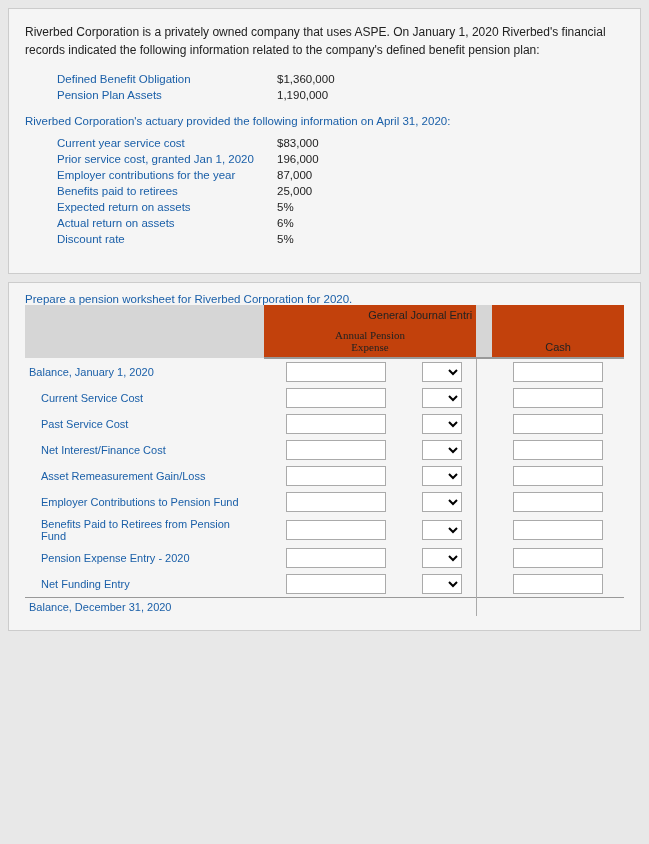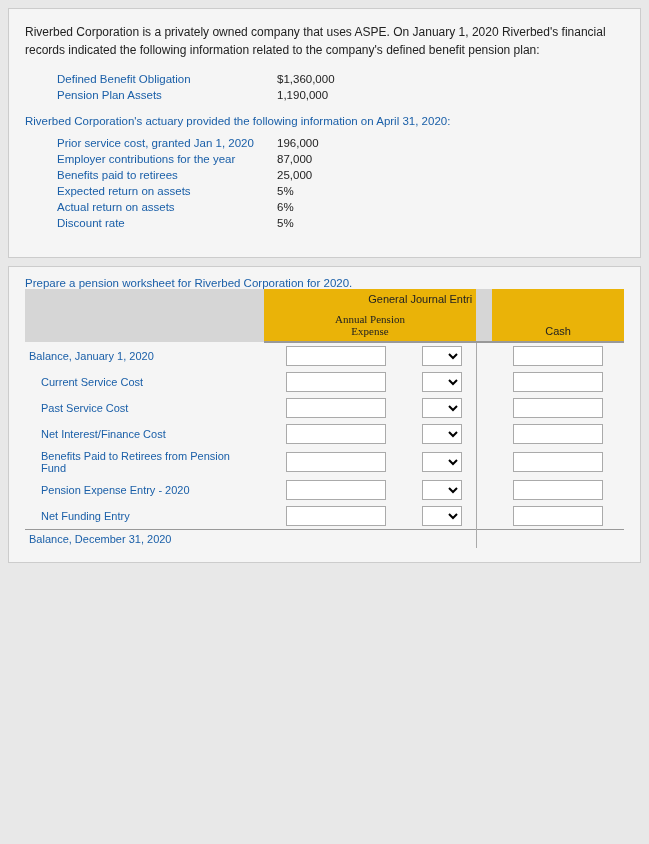--- a/index.html
+++ b/index.html
@@ -70,21 +70,21 @@
       color: #1a5fa8;
     }
 
     .worksheet-table {
       width: 100%;
       border-collapse: collapse;
       font-size: 11px;
     }
 
     .worksheet-table thead tr th {
-      background: #eab308;
+      background: #c2410c;
       border: none;
       padding: 4px 6px;
       text-align: center;
       font-weight: normal;
       color: #222;
       vertical-align: bottom;
     }
 
     .header-row-top th {
       padding-top: 6px;
@@ -174,20 +174,24 @@
       <span class="info-label">Pension Plan Assets</span>
       <span class="info-value">1,190,000</span>
     </div>
   </div>
 
   <div class="section-divider"></div>
 
   <p class="actuary-title">Riverbed Corporation's actuary provided the following information on April 31, 2020:</p>
 
   <div class="info-table">
+    <div class="info-row">
+      <span class="info-label">Current year service cost</span>
+      <span class="info-value">$83,000</span>
+    </div>
     <div class="info-row">
       <span class="info-label">Prior service cost, granted Jan 1, 2020</span>
       <span class="info-value">196,000</span>
     </div>
     <div class="info-row">
       <span class="info-label">Employer contributions for the year</span>
       <span class="info-value">87,000</span>
     </div>
     <div class="info-row">
       <span class="info-label">Benefits paid to retirees</span>
@@ -289,21 +293,47 @@
         </td>
         <td class="input-cell">
           <select><option></option><option>Dr</option><option>Cr</option></select>
         </td>
         <td style="border-left:1px solid #aaa;"></td>
         <td class="input-cell">
           <input type="text" class="cash-input" style="">
         </td>
       </tr>
 
-
+      <tr>
+        <td class="row-label-indent">Asset Remeasurement Gain/Loss</td>
+        <td class="input-cell">
+          <input type="text" style="">
+        </td>
+        <td class="input-cell">
+          <select><option></option><option>Dr</option><option>Cr</option></select>
+        </td>
+        <td style="border-left:1px solid #aaa;"></td>
+        <td class="input-cell">
+          <input type="text" class="cash-input" style="">
+        </td>
+      </tr>
+
+      <tr>
+        <td class="row-label-indent">Employer Contributions to Pension Fund</td>
+        <td class="input-cell">
+          <input type="text" style="">
+        </td>
+        <td class="input-cell">
+          <select><option></option><option>Dr</option><option>Cr</option></select>
+        </td>
+        <td style="border-left:1px solid #aaa;"></td>
+        <td class="input-cell">
+          <input type="text" class="cash-input" style="">
+        </td>
+      </tr>
 
       <tr>
         <td class="row-label-indent">Benefits Paid to Retirees from Pension Fund</td>
         <td class="input-cell">
           <input type="text" style="">
         </td>
         <td class="input-cell">
           <select><option></option><option>Dr</option><option>Cr</option></select>
         </td>
         <td style="border-left:1px solid #aaa;"></td>

